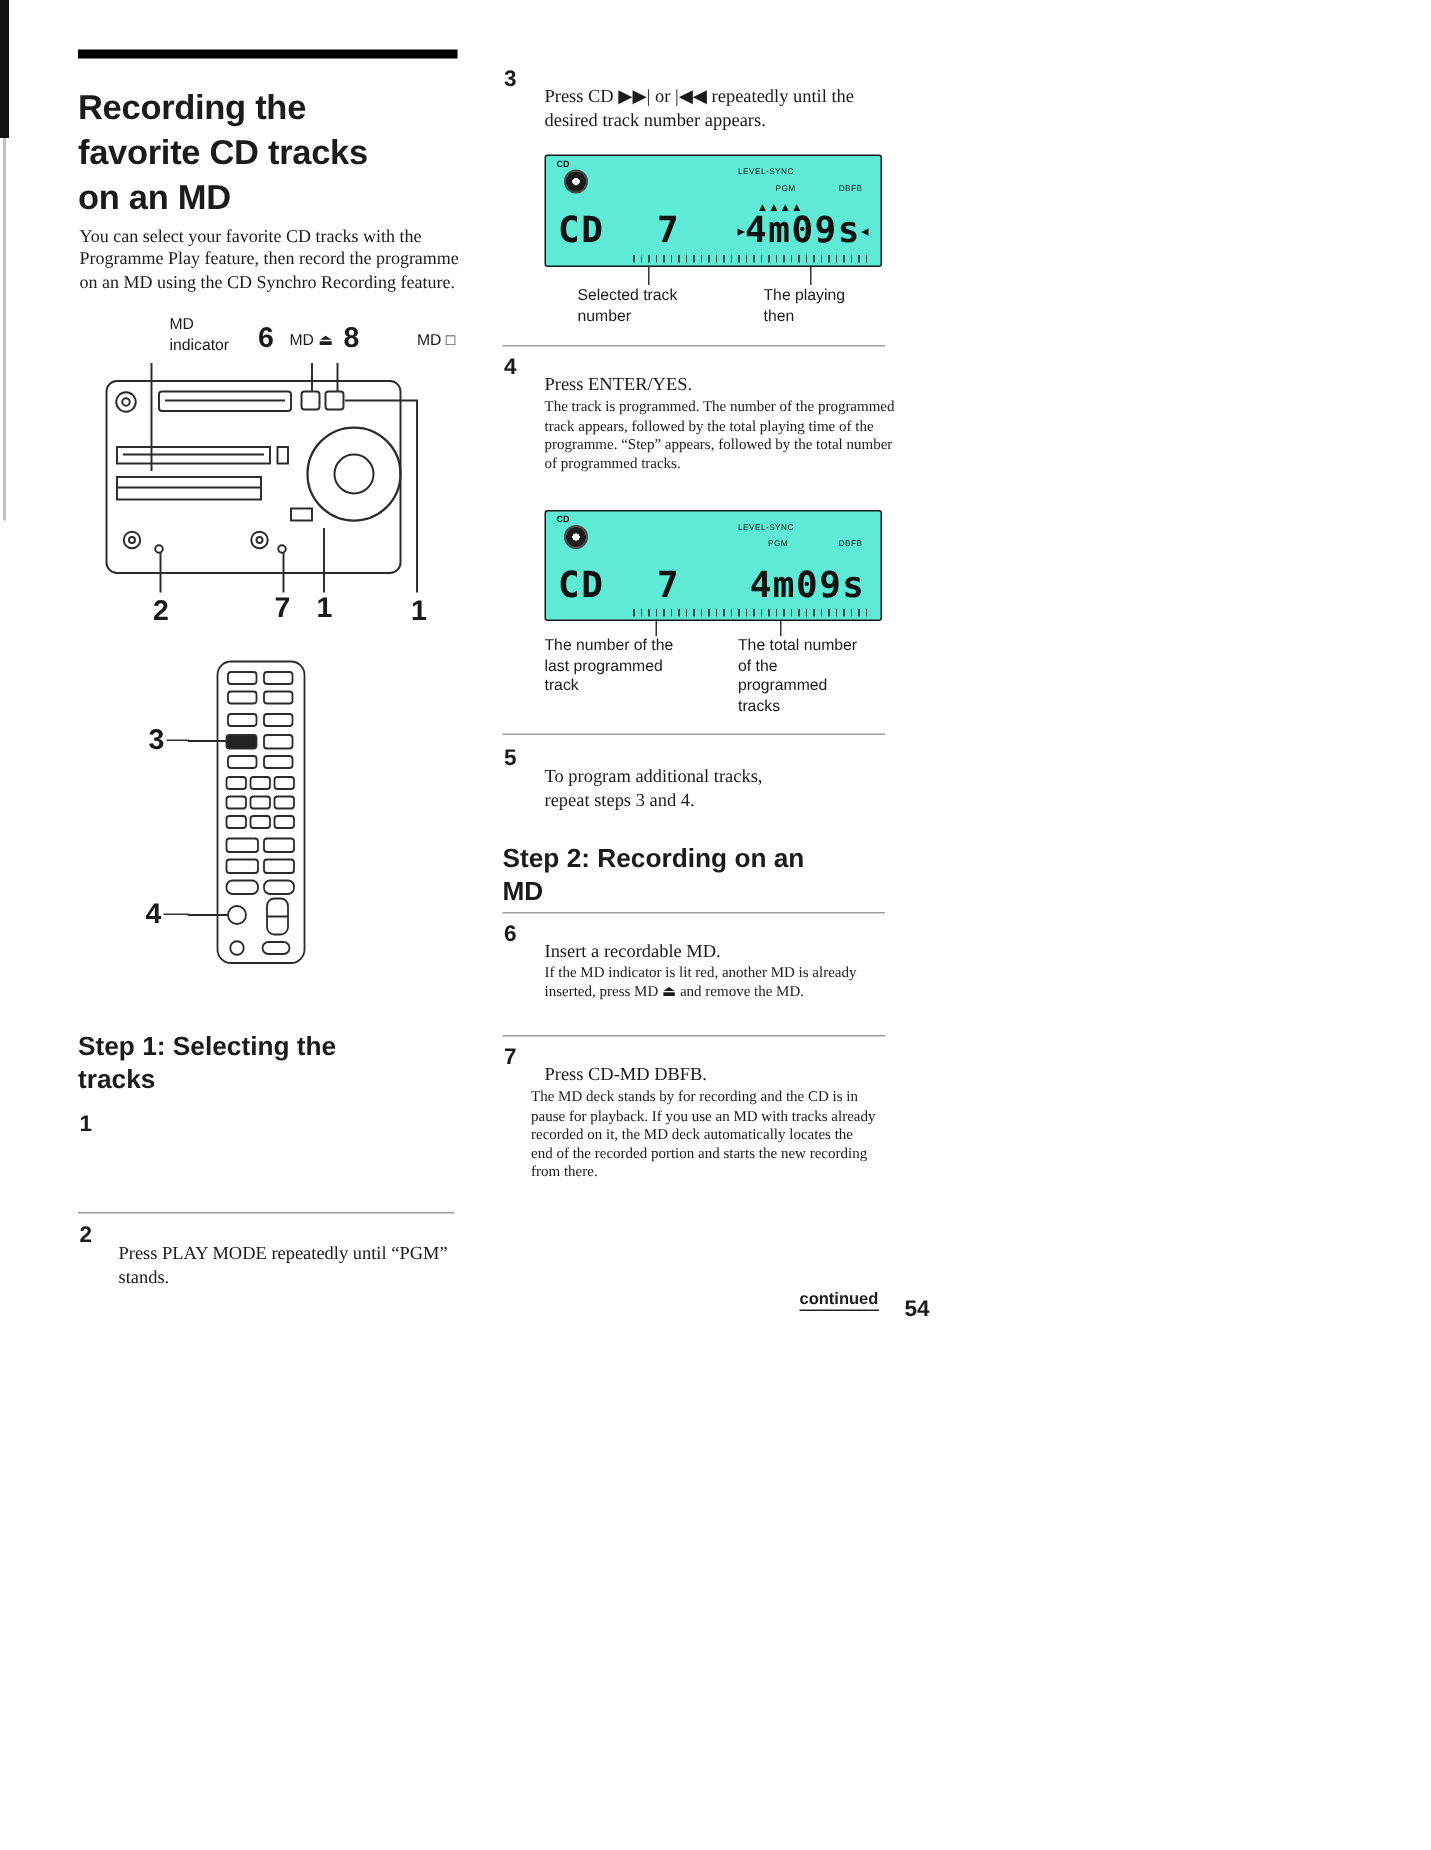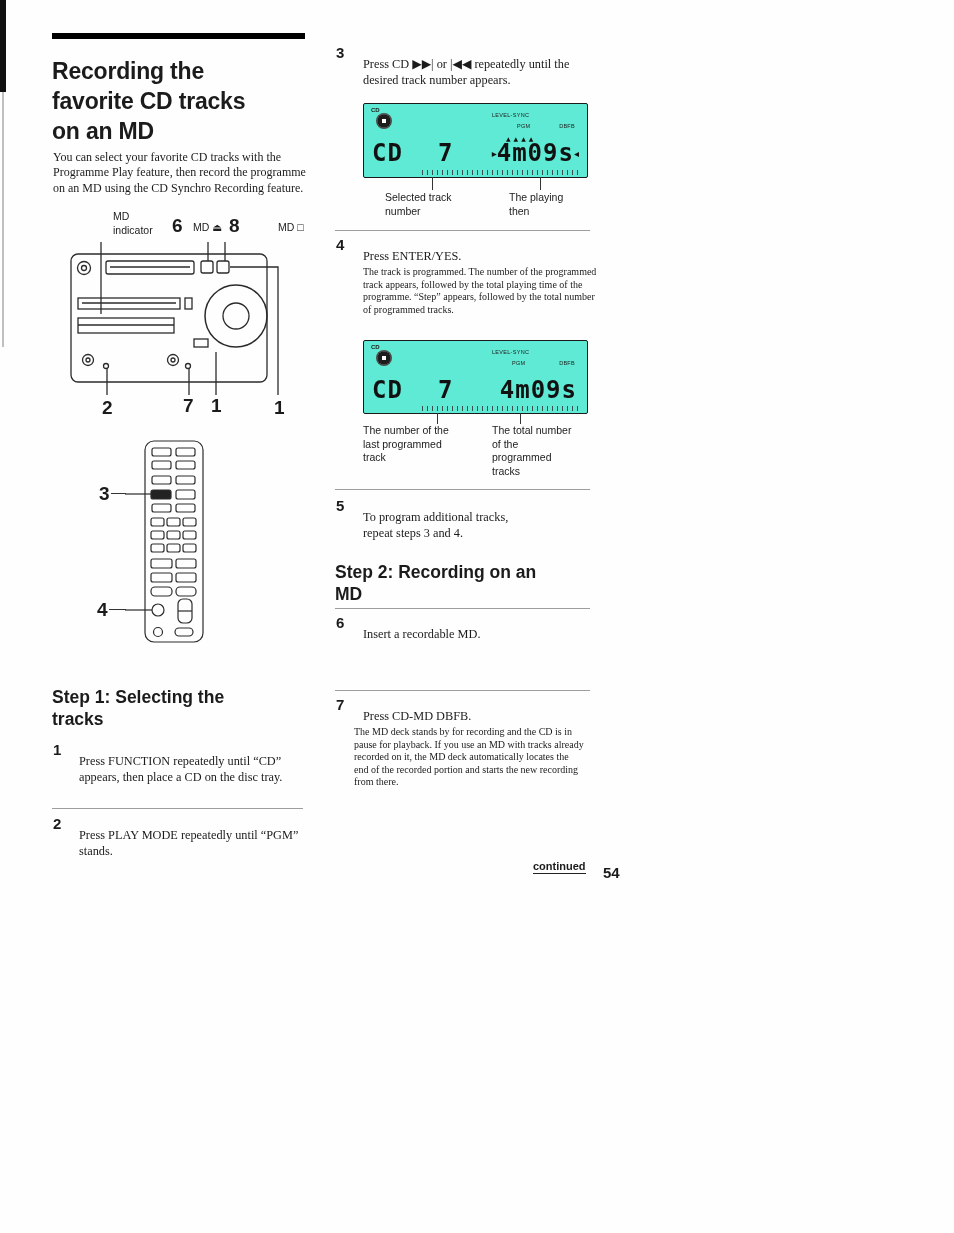--- a/index.html
+++ b/index.html
@@ -134,21 +134,20 @@
 
   <div class="abs big-num" style="left:99px;top:484px;">3</div>
   <div class="abs hline" style="left:111px;top:493px;width:15px;"></div>
   <div class="abs big-num" style="left:97px;top:600px;">4</div>
   <div class="abs hline" style="left:109px;top:609px;width:17px;"></div>
 
   <h2 class="abs h2 pre" style="left:52px;top:671px;width:240px;">Step 1: Selecting the
 tracks</h2>
 
   <div class="abs step-num" style="left:53px;top:741px;">1</div>
-  <p class="abs body" style="left:79px;top:742px;width:228px;">Press FUNCTION repeatedly until “CD” appears, then place a CD on the disc tray.</p>
 
   <div class="abs divider" style="left:52px;top:808px;width:251px;"></div>
 
   <div class="abs step-num" style="left:53px;top:815px;">2</div>
   <p class="abs body" style="left:79px;top:816px;width:232px;">Press PLAY MODE repeatedly until “PGM” stands.</p>
 
   <div class="abs step-num" style="left:336px;top:44px;">3</div>
   <p class="abs body" style="left:363px;top:45px;width:212px;">Press CD ▶▶| or |◀◀ repeatedly until the desired track number appears.</p>
 
   <div class="abs lcd" style="left:363px;top:103px;width:223px;height:73px;">
@@ -203,20 +202,21 @@
   <p class="abs body pre" style="left:363px;top:498px;width:225px;">To program additional tracks,
 repeat steps 3 and 4.</p>
 
   <h2 class="abs h2 pre" style="left:335px;top:546px;width:250px;">Step 2: Recording on an
 MD</h2>
 
   <div class="abs divider" style="left:335px;top:608px;width:255px;"></div>
 
   <div class="abs step-num" style="left:336px;top:614px;">6</div>
   <p class="abs body" style="left:363px;top:615px;width:220px;">Insert a recordable MD.</p>
+  <p class="abs body-sm" style="left:363px;top:633px;width:232px;">If the MD indicator is lit red, another MD is already inserted, press MD ⏏ and remove the MD.</p>
 
   <div class="abs divider" style="left:335px;top:690px;width:255px;"></div>
 
   <div class="abs step-num" style="left:336px;top:696px;">7</div>
   <p class="abs body" style="left:363px;top:697px;width:220px;">Press CD-MD DBFB.</p>
   <p class="abs body-sm" style="left:354px;top:716px;width:230px;">The MD deck stands by for recording and the CD is in pause for playback. If you use an MD with tracks already recorded on it, the MD deck automatically locates the end of the recorded portion and starts the new recording from there.</p>
 
   <div class="abs continued" style="left:533px;top:860px;">continued</div>
   <div class="abs page-num" style="left:603px;top:864px;">54</div>
 

